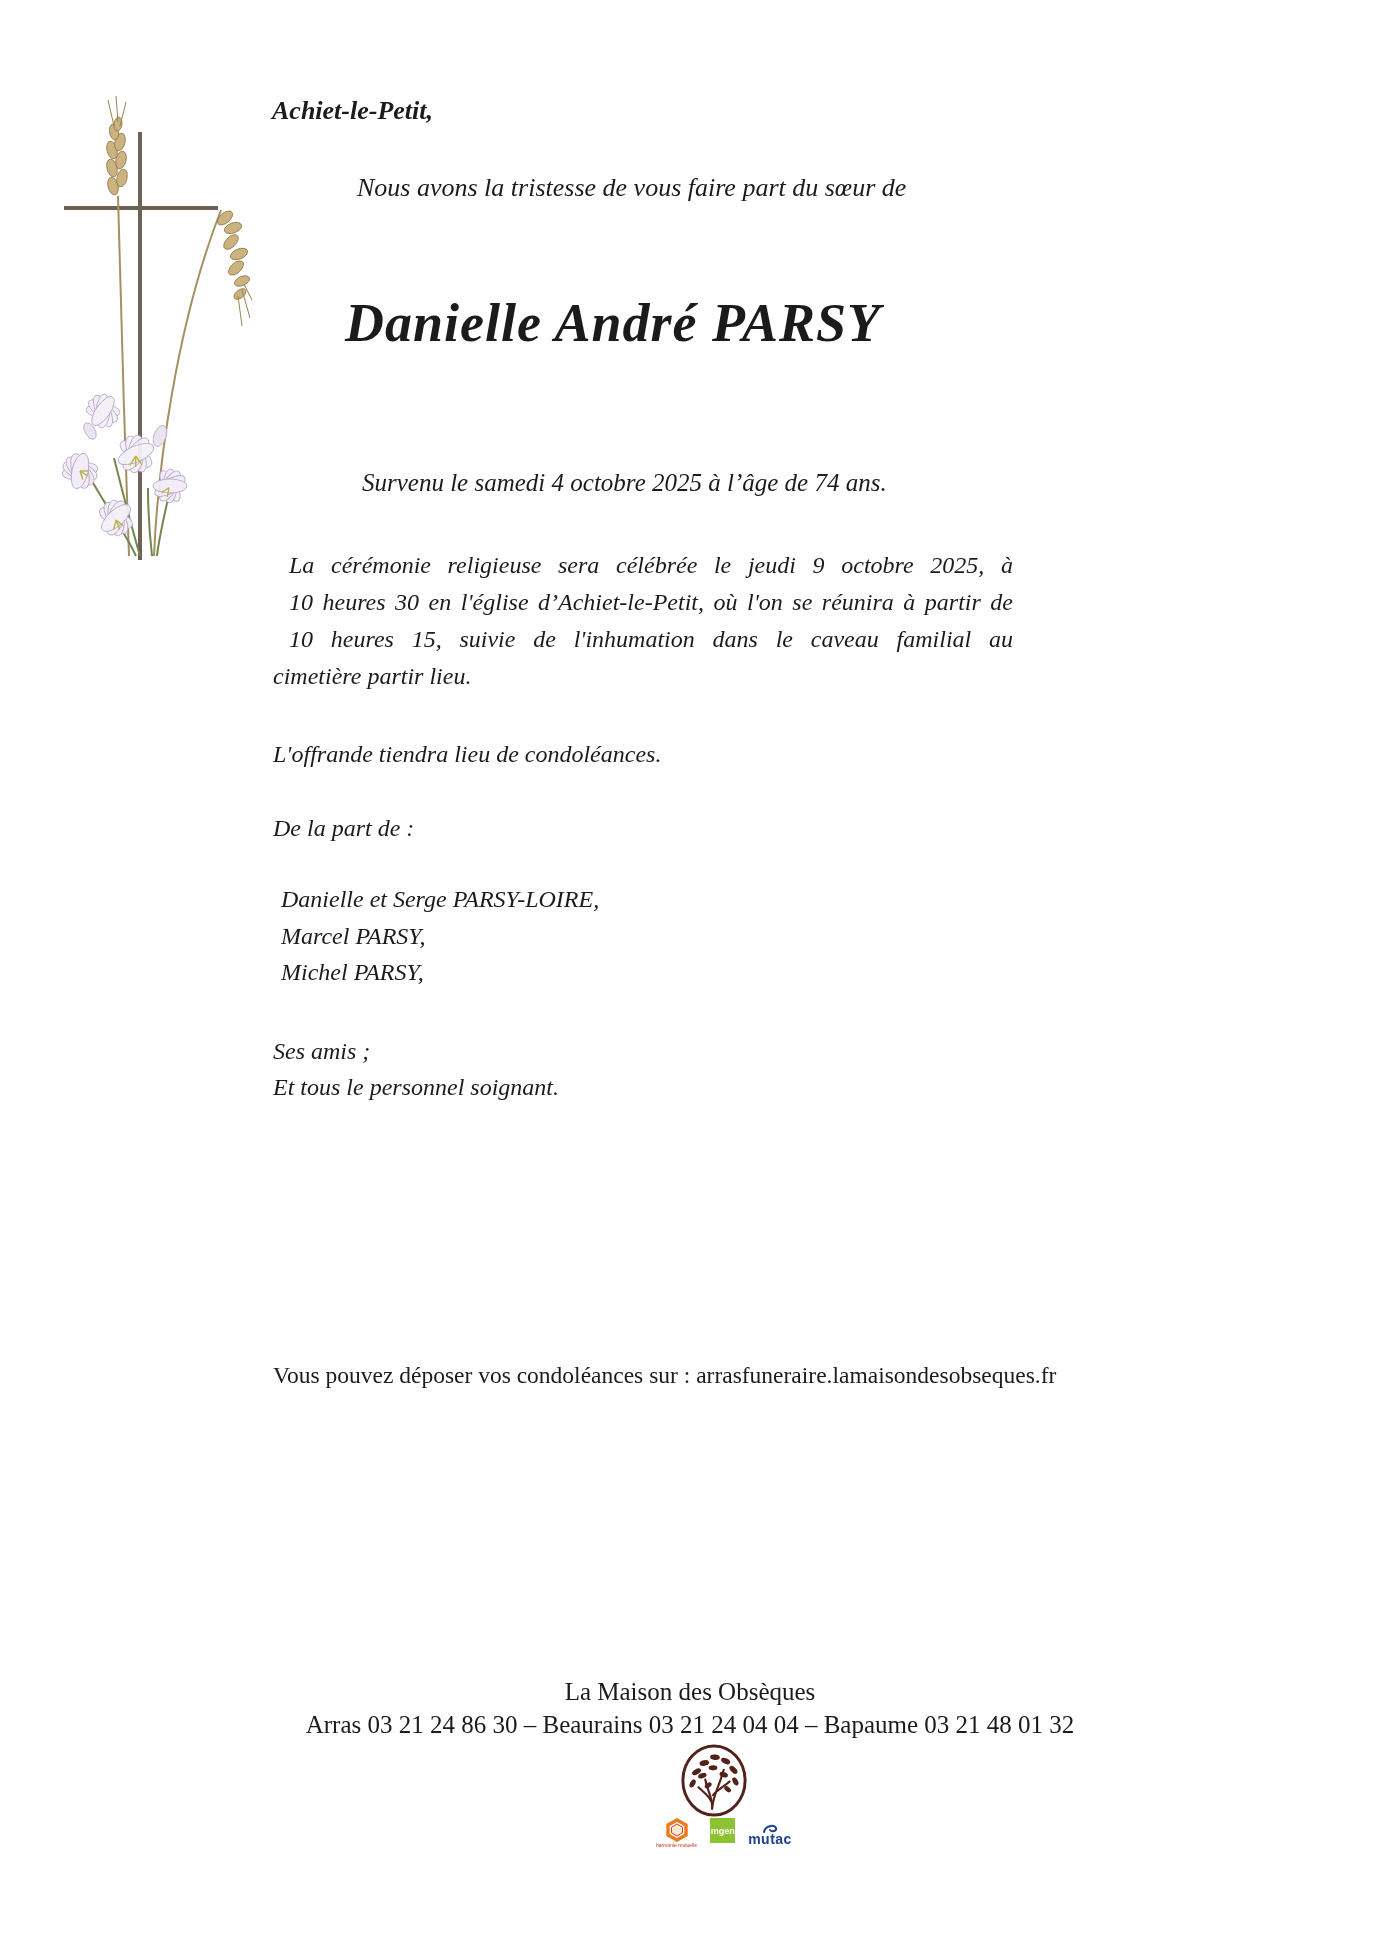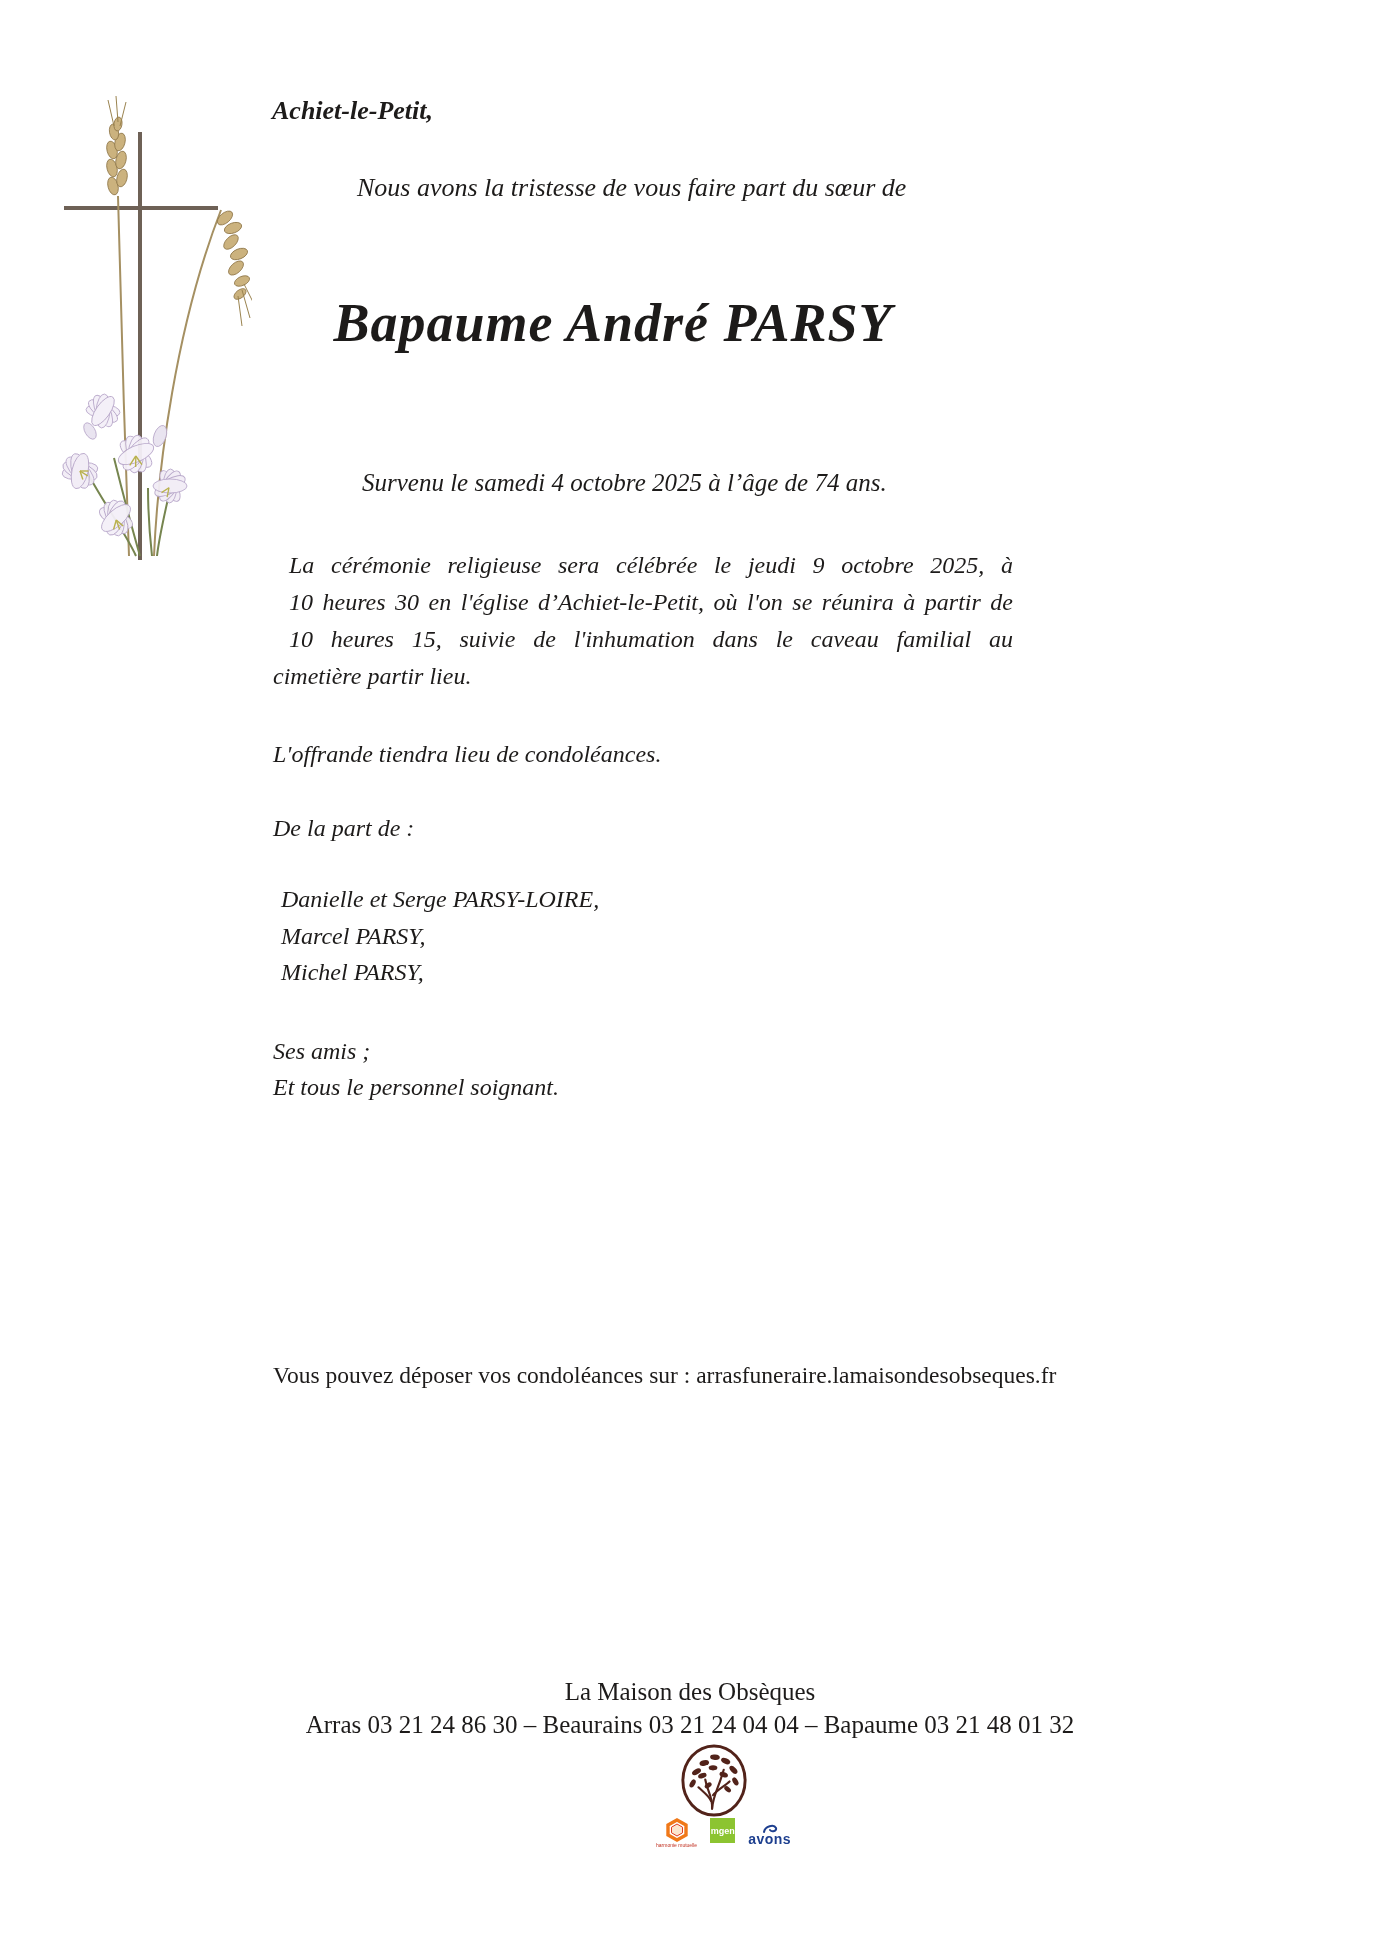--- a/index.html
+++ b/index.html
@@ -151,21 +151,21 @@
         <ellipse cx="132" cy="350" rx="6" ry="11" fill="#e9e4f0" stroke="#b7a6c9" stroke-width="0.8" transform="rotate(20 132 350)"></ellipse>
         <ellipse cx="62" cy="345" rx="5" ry="9" fill="#e9e4f0" stroke="#b7a6c9" stroke-width="0.8" transform="rotate(-30 62 345)"></ellipse>
       </g>
     </svg>
   </div>
 
   <div class="abs city" style="left:272px;top:96px;">Achiet-le-Petit,</div>
 
   <div class="abs intro" style="left:357px;top:173px;">Nous avons la tristesse de vous faire part du sœur de</div>
 
-  <div class="abs deceased" style="left:233px;top:292px;width:760px;">Bapaume André PARSY</div>
+  <div class="abs deceased" style="left:233px;top:292px;width:760px;">Danielle André PARSY</div>
 
   <div class="abs it body-text" style="left:362px;top:464px;font-size:25px;">Survenu le samedi 4 octobre 2025 à l’âge de 74 ans.</div>
 
   <div class="abs it body-text para" style="left:273px;top:547px;">
     <div class="line-just">La cérémonie religieuse sera célébrée le jeudi 9 octobre 2025, à</div>
     <div class="line-just">10 heures 30 en l'église d’Achiet-le-Petit, où l'on se réunira à partir de</div>
     <div class="line-just">10 heures 15, suivie de l'inhumation dans le caveau familial au</div>
     <div>cimetière partir lieu.</div>
   </div>
 
@@ -224,17 +224,17 @@
       </svg>
       <span class="harmonie-label">harmonie mutuelle</span>
     </div>
     <div class="partner">
       <div class="mgen-box">mgen</div>
     </div>
     <div class="mutac">
       <svg width="16" height="9" viewBox="0 0 16 9">
         <path d="M2 8 C 3 2, 12 0, 14 4 C 15 7, 10 8.5, 8 6" fill="none" stroke="#1d3f8f" stroke-width="2" stroke-linecap="round"></path>
       </svg>
-      <span class="mutac-label">avons</span>
+      <span class="mutac-label">mutac</span>
     </div>
   </div>
 
 </div>
 
 </body></html>

